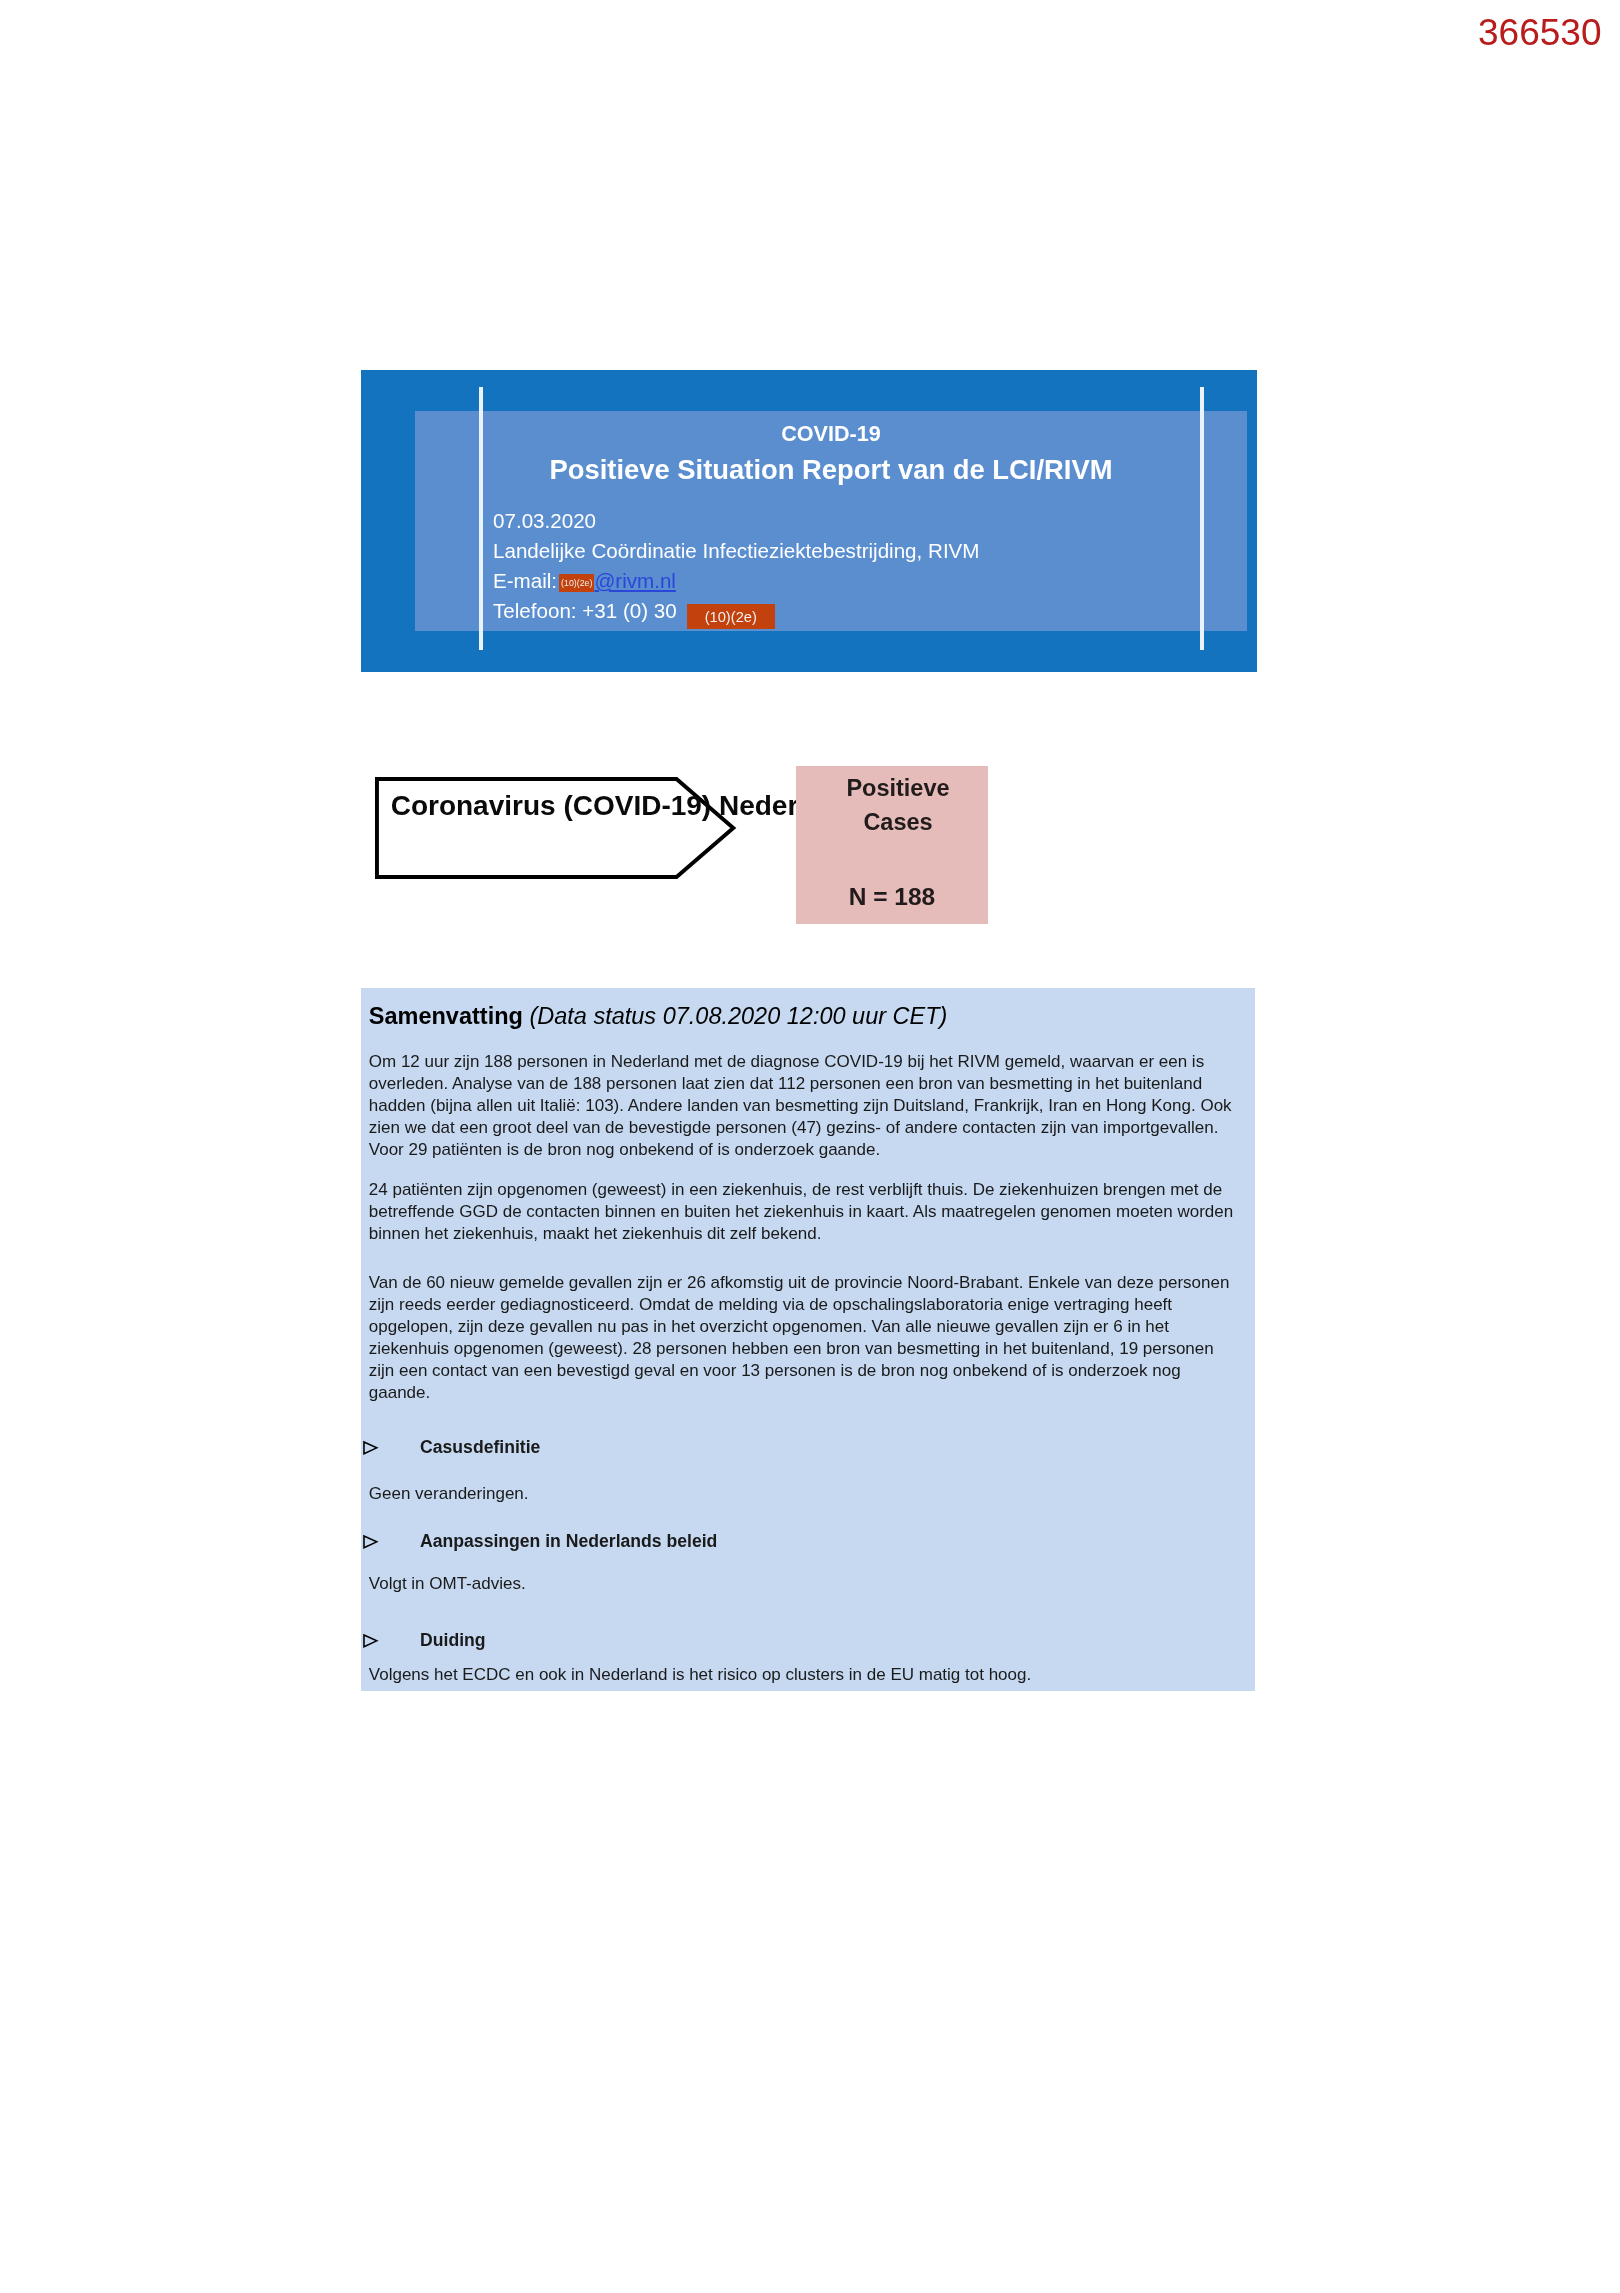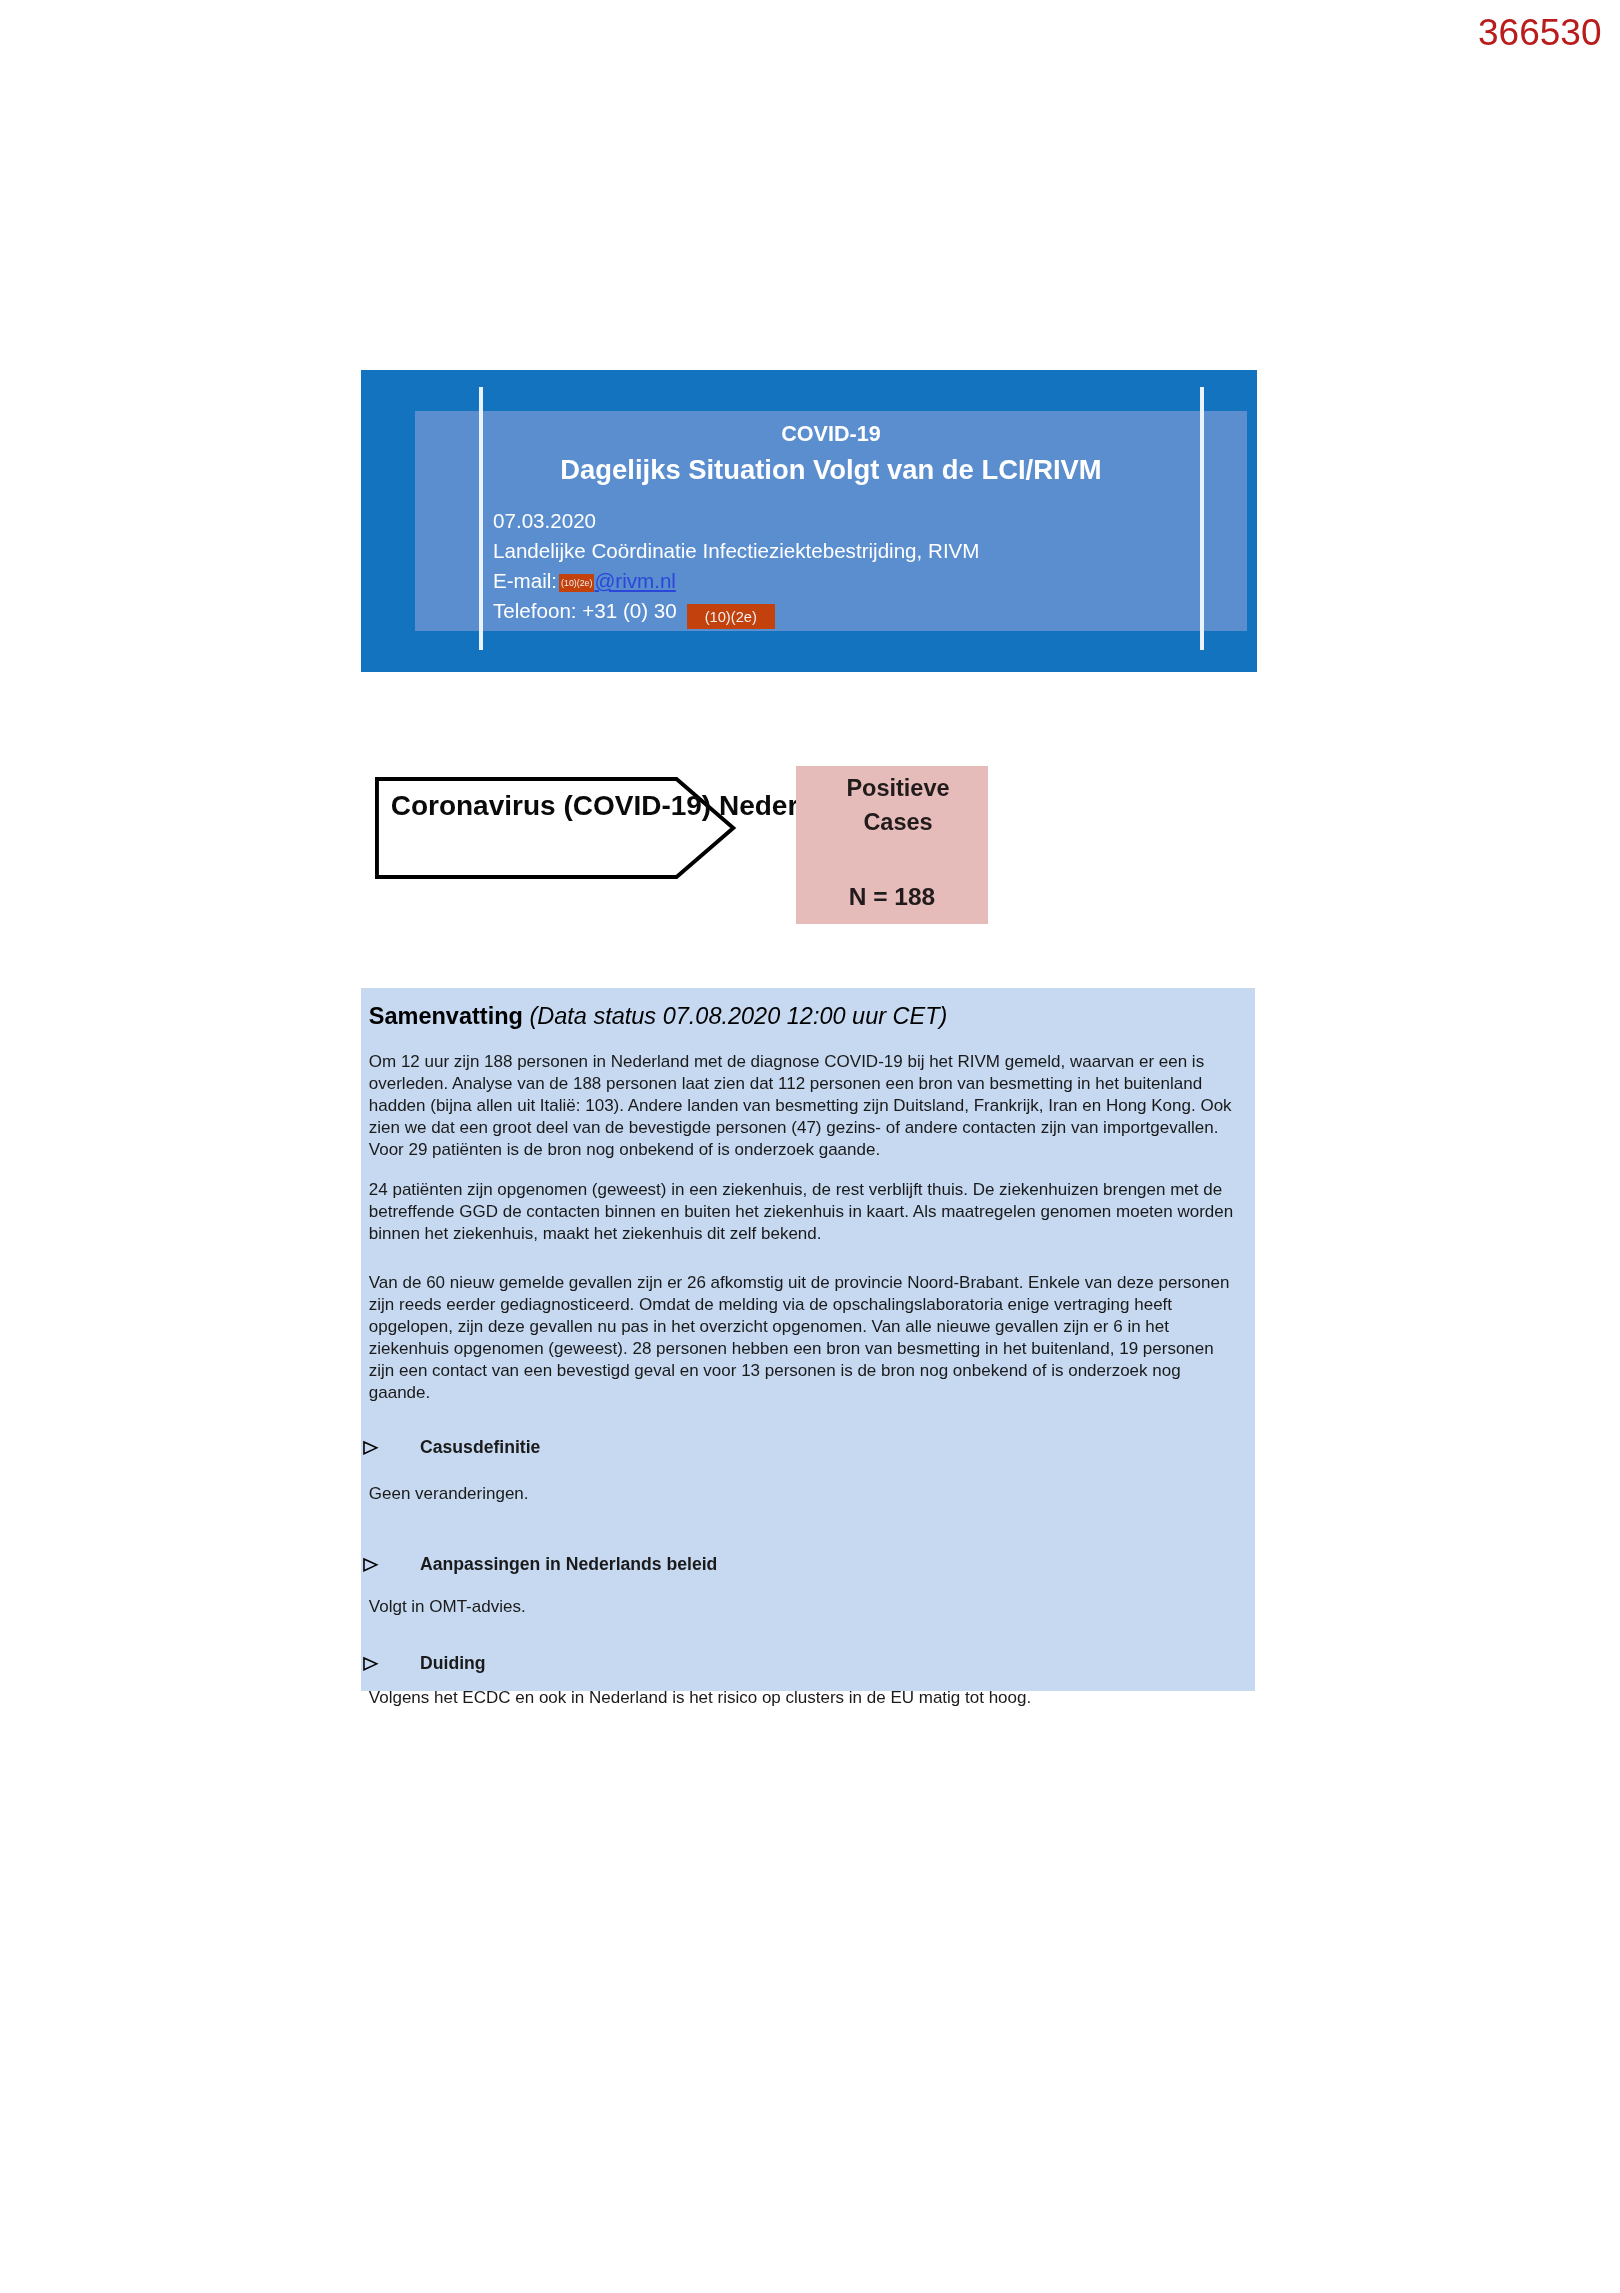--- a/index.html
+++ b/index.html
@@ -75,42 +75,42 @@
   }
   .summary-heading { font-size:23.5px; line-height:29px; color:#000; }
   .heading-bold   { font-weight:bold; }
   .heading-italic { font-style:italic; }
   .para { font-size:17px; line-height:22px; margin:0; }
   .p1 { margin-top:20.6px; }
   .p2 { margin-top:17.6px; }
   .p3 { margin-top:27.4px; }
   .section-row { display:flex; align-items:center; line-height:23.5px;gap:16px; }
   .row-casus        { margin-top:32px; }
-  .row-aanpassingen { margin-top:48px;text-align:center; }
+  .row-aanpassingen { margin-top:25px;text-align:center; }
   .row-duiding      { margin-top:34px; }
   .bullet-icon { margin-left:-5.9px; width:15.7px; height:15.7px; flex:0 0 15.7px; }
   .section-title { font-weight:bold; font-size:17.6px; margin-left:25.5px; }
   .section-body { font-size:17px; line-height:22px; margin:0; }
   .body-casus   { margin-top:23.5px; }
   .body-volgt   { margin-top:19.6px; }
   .body-duiding { margin-top:10.8px; }
 </style>
 </head>
 <body>
 
 <div class="page">
 
   <div class="page-number">366530</div>
 
   <div class="header-box">
     <div class="header-band"></div>
     <div class="vline vline-left"></div>
     <div class="vline vline-right"></div>
     <div class="header-title">COVID-19</div>
-    <div class="header-subtitle">Dagelijks Situation Volgt van de LCI/RIVM</div>
+    <div class="header-subtitle">Positieve Situation Report van de LCI/RIVM</div>
     <div class="header-info">
       <div class="info-line">07.03.2020</div>
       <div class="info-line">Landelijke Coördinatie Infectieziektebestrijding, RIVM</div>
       <div class="info-line"><span>E-mail:</span><span class="chip chip-small">(10)(2e)</span><a class="email-link" href="#">@rivm.nl</a></div>
       <div class="info-line"><span>Telefoon: +31 (0) 30</span><span class="chip chip-large">(10)(2e)</span></div>
     </div>
   </div>
 
   <div class="banner">
     <svg width="372" height="102" viewBox="0 0 380 104">

